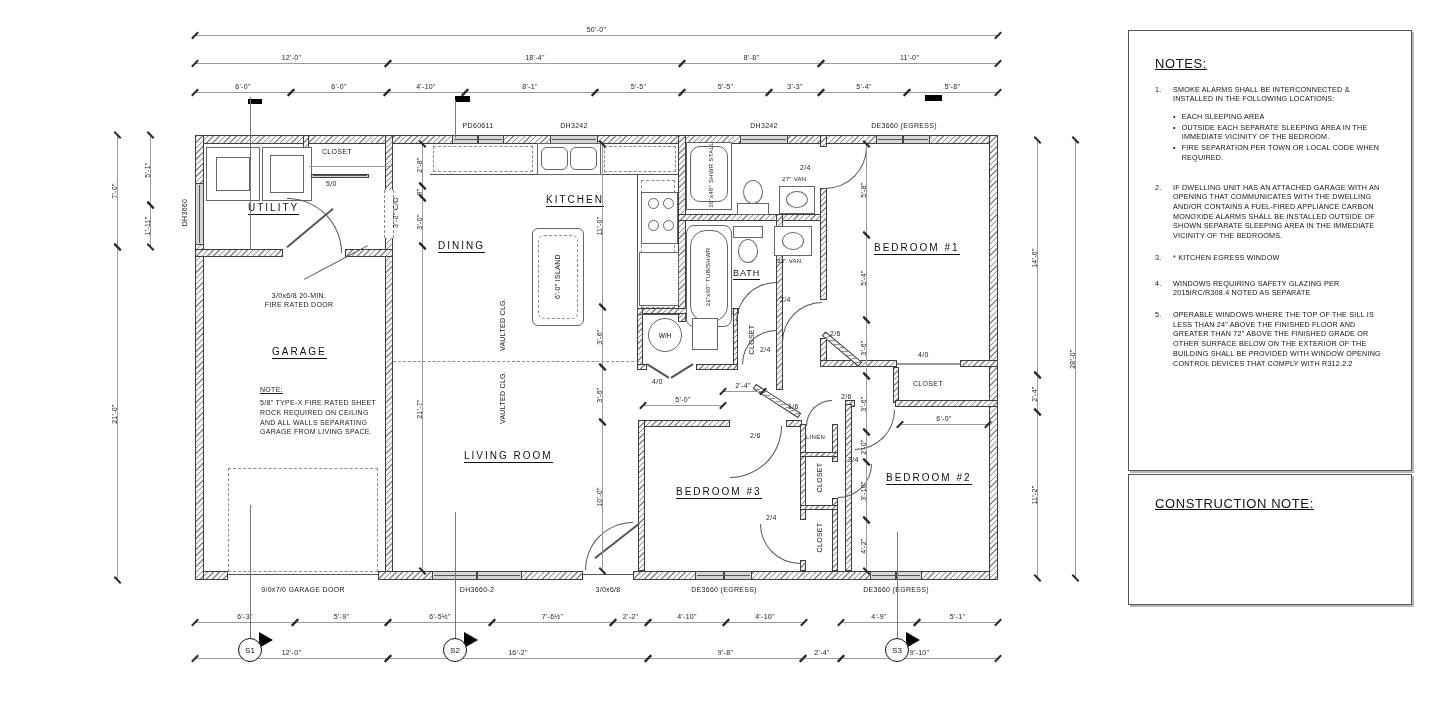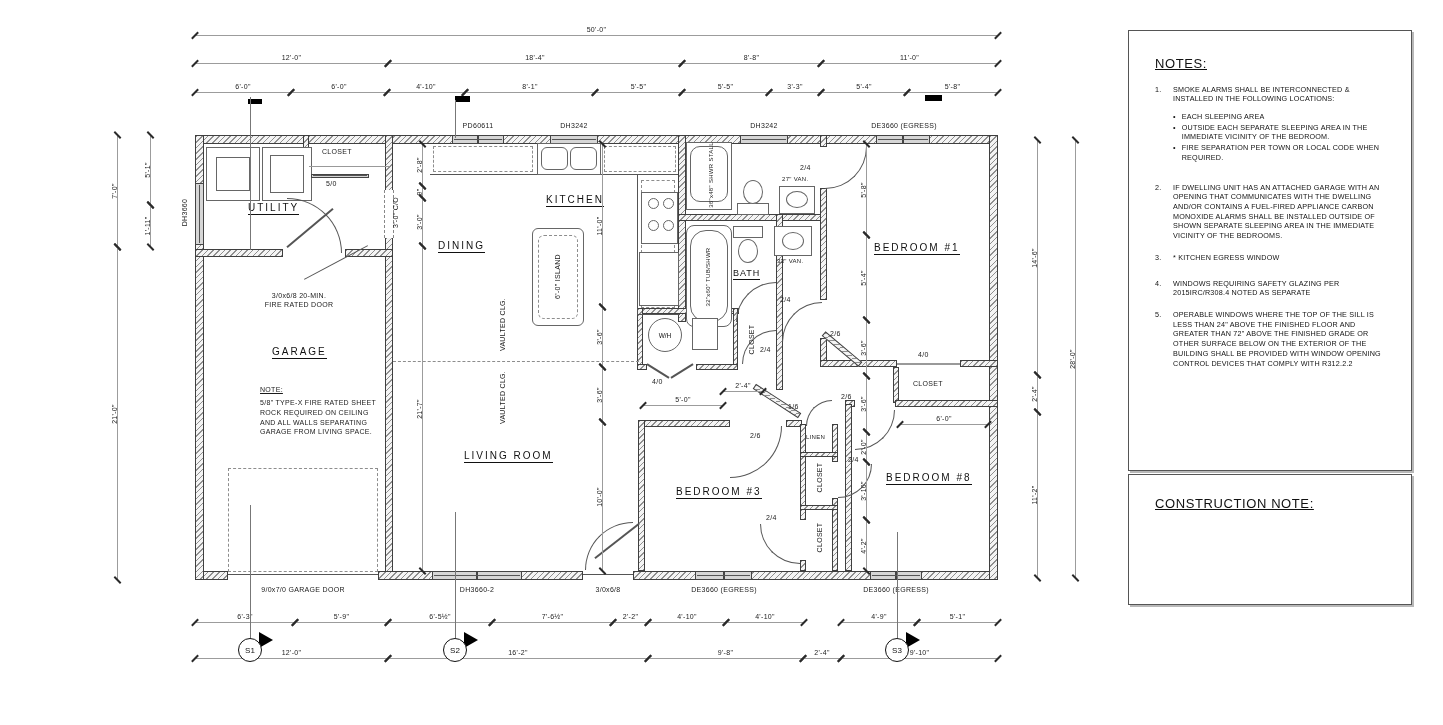--- a/index.html
+++ b/index.html
@@ -179,21 +179,21 @@
   <div class="ln" style="left:645px;top:370px;width:26px;height:2px;transform:rotate(32deg)"></div>
   <div class="ln" style="left:669px;top:370px;width:26px;height:2px;transform:rotate(-32deg)"></div>
 
   <div class="room" style="left:272px;top:346px">GARAGE</div>
   <div class="room" style="left:248px;top:202px">UTILITY</div>
   <div class="room" style="left:438px;top:240px">DINING</div>
   <div class="room" style="left:546px;top:194px">KITCHEN</div>
   <div class="room" style="left:464px;top:450px">LIVING ROOM</div>
   <div class="room" style="left:733px;top:268px;font-size:9px;letter-spacing:1px">BATH</div>
   <div class="room" style="left:874px;top:242px">BEDROOM #1</div>
-  <div class="room" style="left:886px;top:472px">BEDROOM #8</div>
+  <div class="room" style="left:886px;top:472px">BEDROOM #2</div>
   <div class="room" style="left:676px;top:486px">BEDROOM #3</div>
 
   <div class="lbl" style="left:322px;top:148px">CLOSET</div>
   <div class="lbl" style="left:913px;top:380px">CLOSET</div>
   <div class="lbl" style="left:806px;top:434px;font-size:6px">LINEN</div>
   <div class="vlbl" style="left:737px;top:336px">CLOSET</div>
   <div class="vlbl" style="left:805px;top:474px">CLOSET</div>
   <div class="vlbl" style="left:805px;top:534px">CLOSET</div>
 
   <div class="vlbl" style="left:535px;top:273px">6'-0" ISLAND</div>

